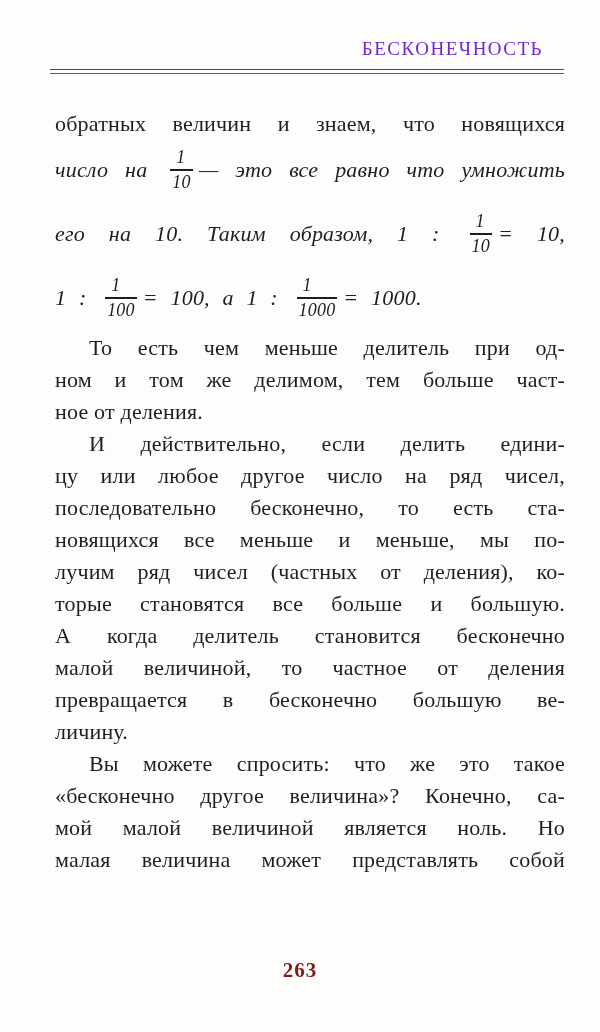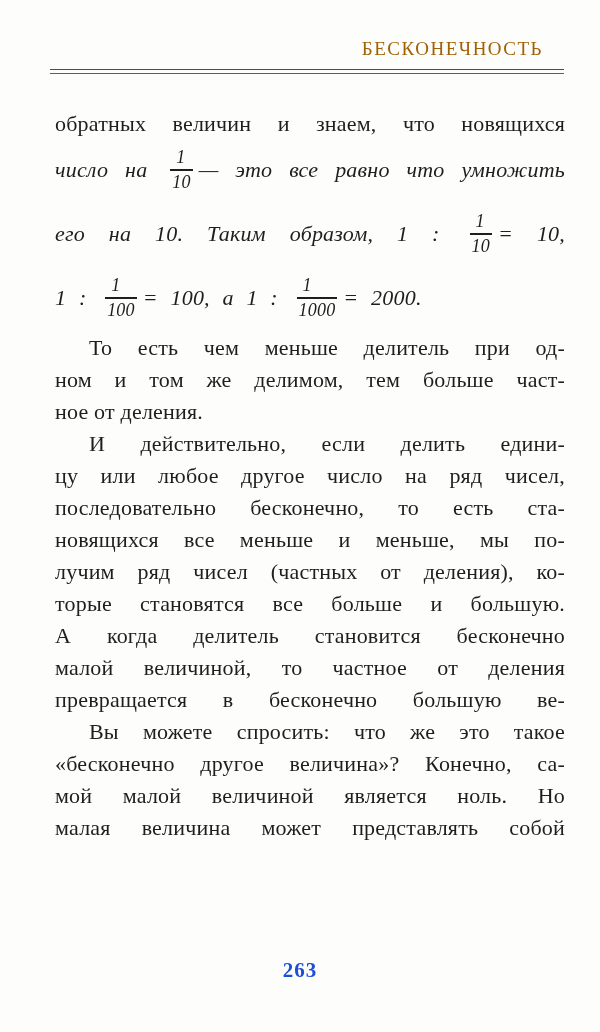--- a/index.html
+++ b/index.html
@@ -18,21 +18,21 @@
   }
   .running-head {
     position: absolute;
     top: 38px;
     left: 55px;
     right: 57px;
     text-align: right;
     font-size: 19px;
     letter-spacing: 1.5px;
     font-weight: 500;
-    color: #a16207;
+    color: #6d28d9;
   }
   .head-rule {
     position: absolute;
     top: 69px;
     left: 50px;
     right: 36px;
     height: 3px;
     border-top: 1.5px solid #4c4c4c;
     border-bottom: 1px solid #5e5e5e;
   }
@@ -84,48 +84,49 @@
   }
   .page-number {
     position: absolute;
     top: 958px;
     left: 0;
     width: 100%;
     text-align: center;
     font-size: 21px;
     font-weight: bold;
     letter-spacing: 1px;
-    color: #1d4ed8;
+    color: #7f1d1d;
   }
 </style>
 </head>
 <body>
 
 <div class="page">
   <div class="running-head">БЕСКОНЕЧНОСТЬ</div>
 
   <div class="head-rule"></div>
 
   <div class="page-body">
       <div class="line"><span>обратных величин и знаем, что новящихся</span></div>
       <div class="line tall"><span>число на</span> <span class="frac"><span class="num">1</span><span class="den">10</span></span><span>— это все равно что умножить</span></div>
       <div class="line tall"><span>его на 10. Таким образом, 1 :</span> <span class="frac"><span class="num">1</span><span class="den">10</span></span><span>= 10,</span></div>
-      <div class="line last-left tall"><span>1 :</span> <span class="frac"><span class="num">1</span><span class="den">100</span></span><span>= 100, а 1 :</span> <span class="frac"><span class="num">1</span><span class="den">1000</span></span><span>= 2000.</span></div>
+      <div class="line last-left tall"><span>1 :</span> <span class="frac"><span class="num">1</span><span class="den">100</span></span><span>= 100, а 1 :</span> <span class="frac"><span class="num">1</span><span class="den">1000</span></span><span>= 1000.</span></div>
       <div class="line indent"><span>То есть чем меньше делитель при од-</span></div>
       <div class="line"><span>ном и том же делимом, тем больше част-</span></div>
       <div class="line last-left"><span>ное от деления.</span></div>
       <div class="line indent"><span>И действительно, если делить едини-</span></div>
       <div class="line"><span>цу или любое другое число на ряд чисел,</span></div>
       <div class="line"><span>последовательно бесконечно, то есть ста-</span></div>
       <div class="line"><span>новящихся все меньше и меньше, мы по-</span></div>
       <div class="line"><span>лучим ряд чисел (частных от деления), ко-</span></div>
       <div class="line"><span>торые становятся все больше и большую.</span></div>
       <div class="line"><span>А когда делитель становится бесконечно</span></div>
       <div class="line"><span>малой величиной, то частное от деления</span></div>
       <div class="line"><span>превращается в бесконечно большую ве-</span></div>
+      <div class="line last-left"><span>личину.</span></div>
       <div class="line indent"><span>Вы можете спросить: что же это такое</span></div>
       <div class="line"><span>«бесконечно другое величина»? Конечно, са-</span></div>
       <div class="line"><span>мой малой величиной является ноль. Но</span></div>
       <div class="line"><span>малая величина может представлять собой</span></div>
     </div>
 
   <div class="page-number">263</div>
 </div>
 
 </body></html>

